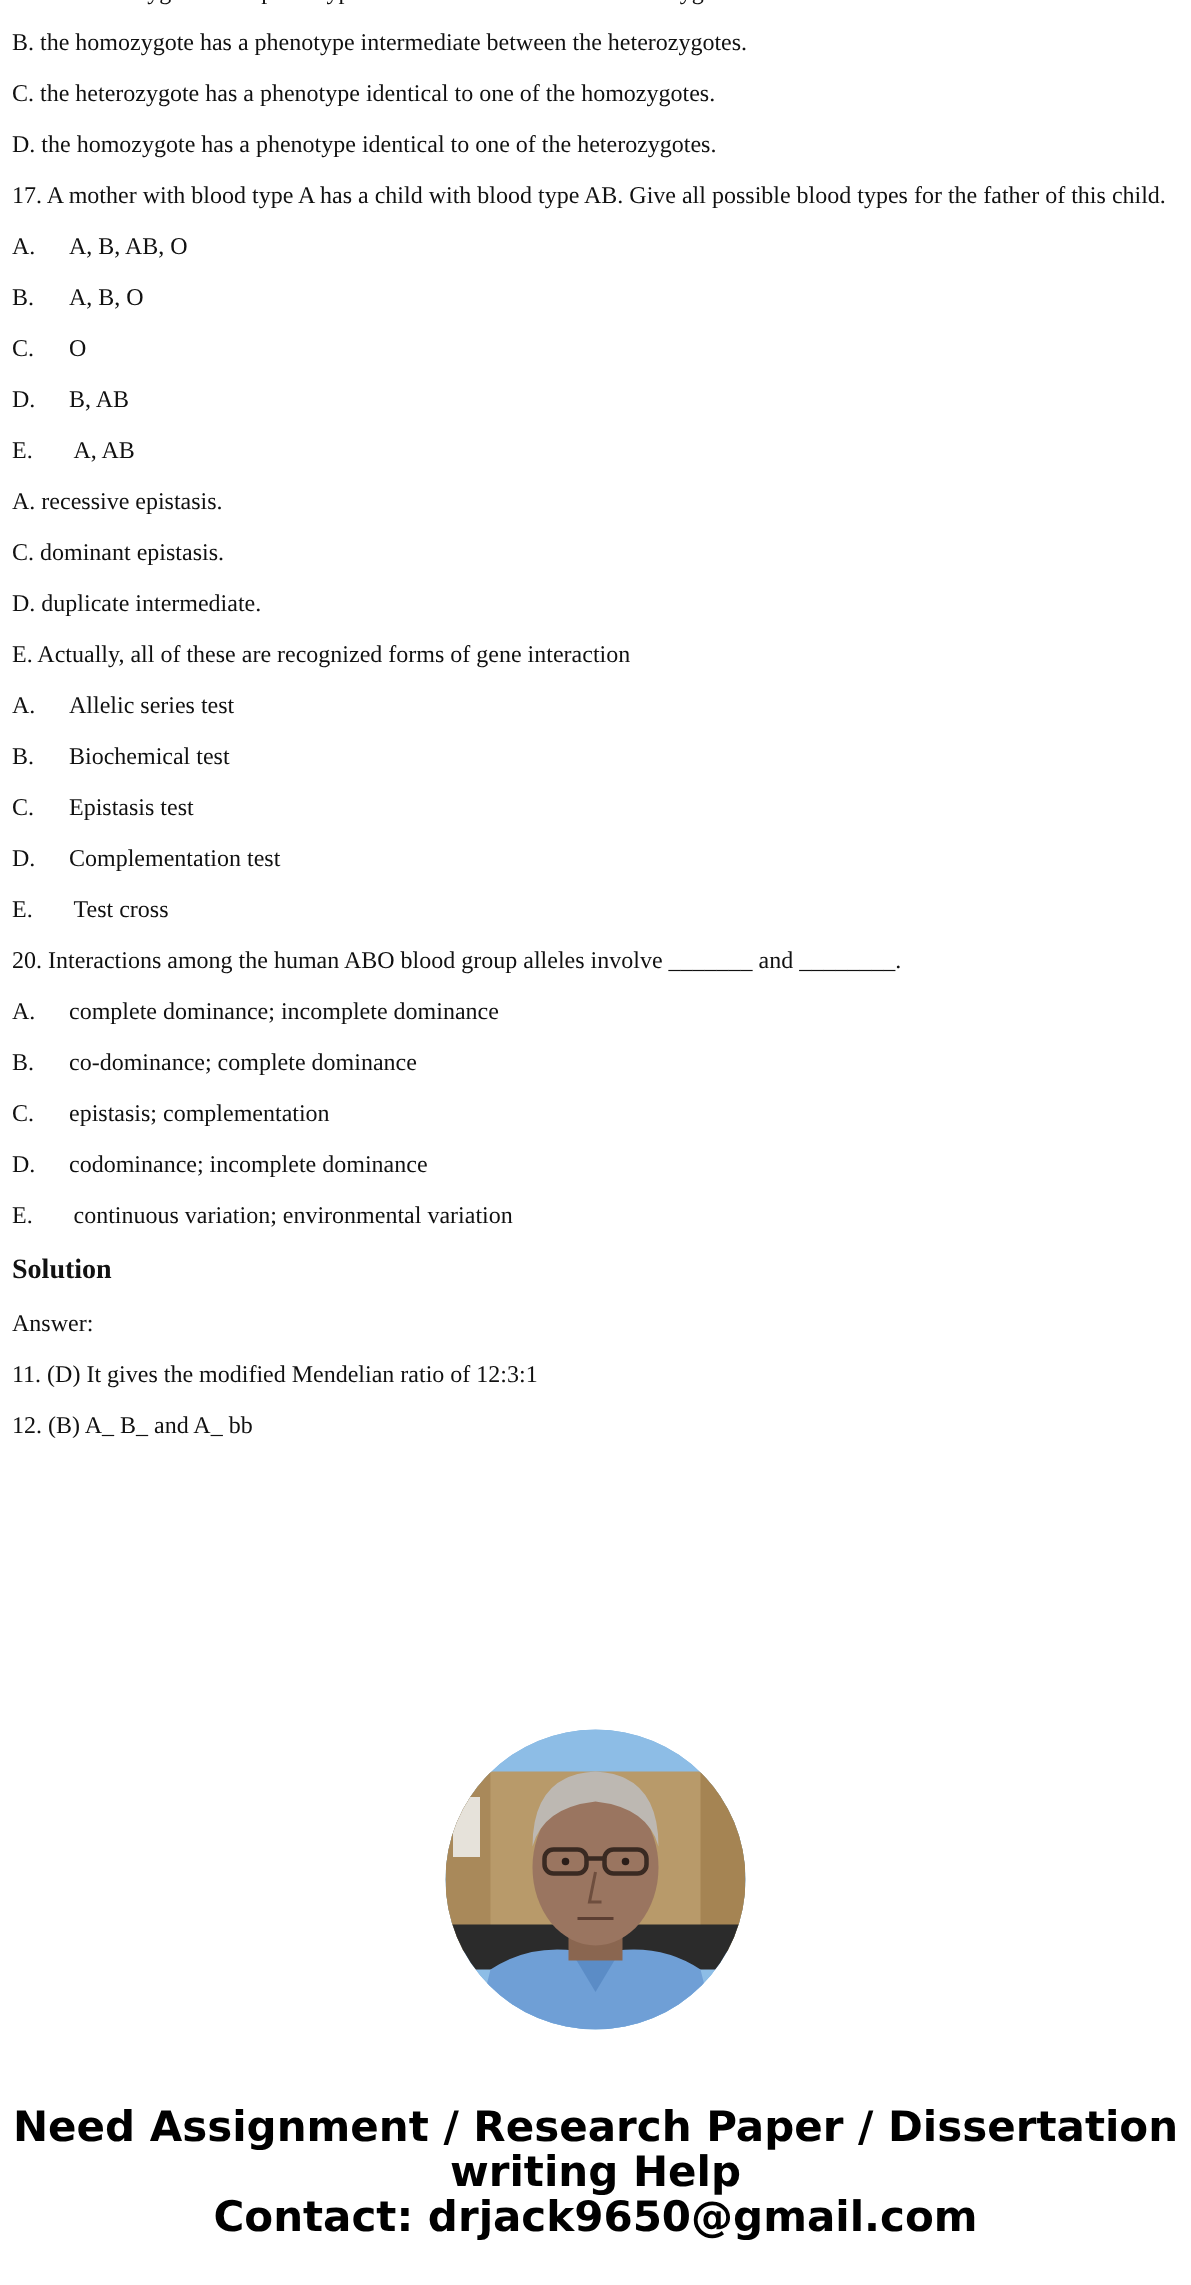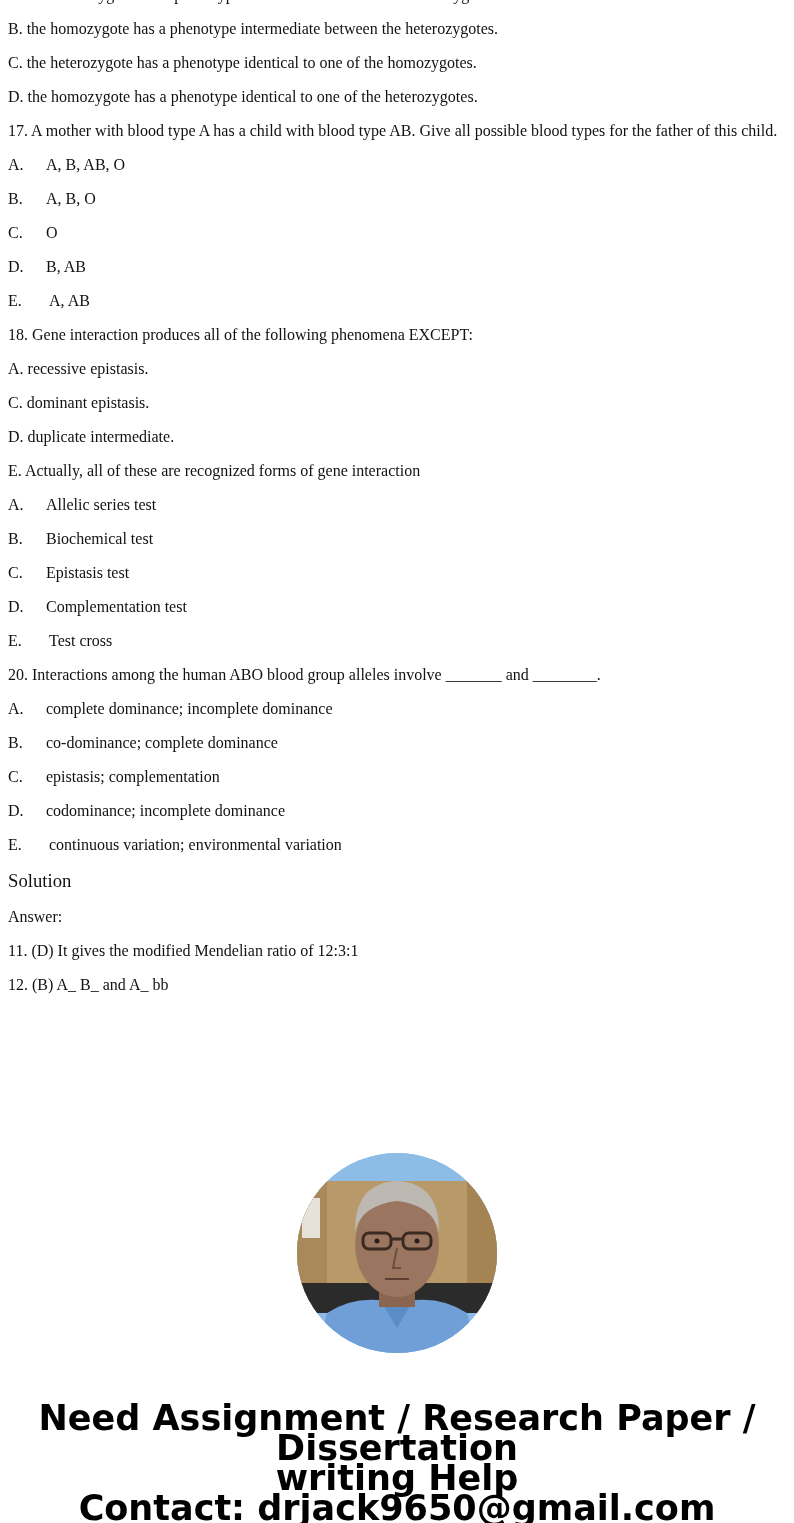--- a/index.html
+++ b/index.html
@@ -41,21 +41,21 @@
       margin: 0 0 16px 0;
       line-height: 18px;
       display: flex;
     }
     .opt .letter {
       display: inline-block;
       width: 38px;
     }
     .opt.wide .letter { width: 41px; }
     .solution-heading {
-      font-weight: normal;
+      font-weight: bold;
       font-size: 18.7px;
       line-height: 22px;
       margin: 0 0 16px 0;
     }
     .photo-wrap {
       position: absolute;
       left: 297px;
       top: 1153px;
       width: 200px;
       height: 200px;
@@ -64,21 +64,21 @@
       background: #7fb3e0;
     }
     .promo {
       position: absolute;
       top: 1403px;
       left: 0;
       width: 794px;
       text-align: center;
       font-family: "DejaVu Sans", sans-serif;
       font-weight: bold;
-      font-size: 35px;
+      font-size: 28px;
       line-height: 30px;
       color: #000000;
     }
   </style>
 </head>
 <body>
 
 <div class="page">
   <div class="content-clip">
     <div class="content">
@@ -103,21 +103,20 @@
         </div>
       <div class="opt">
           <span class="letter">D.</span>
           <span>B, AB</span>
         </div>
       <div class="opt wide">
           <span class="letter">E.</span>
           <span>A, AB</span>
         </div>
 
-      <div class="line">18. Gene interaction produces all of the following phenomena EXCEPT:</div>
       <div class="line"><span>A.</span> <span>recessive epistasis.</span></div>
       <div class="line"><span>C.</span> <span>dominant epistasis.</span></div>
       <div class="line"><span>D.</span> <span>duplicate intermediate.</span></div>
       <div class="line"><span>E.</span> <span>Actually, all of these are recognized forms of gene interaction</span></div>
 
       <div class="opt">
           <span class="letter">A.</span>
           <span>Allelic series test</span>
         </div>
       <div class="opt">

